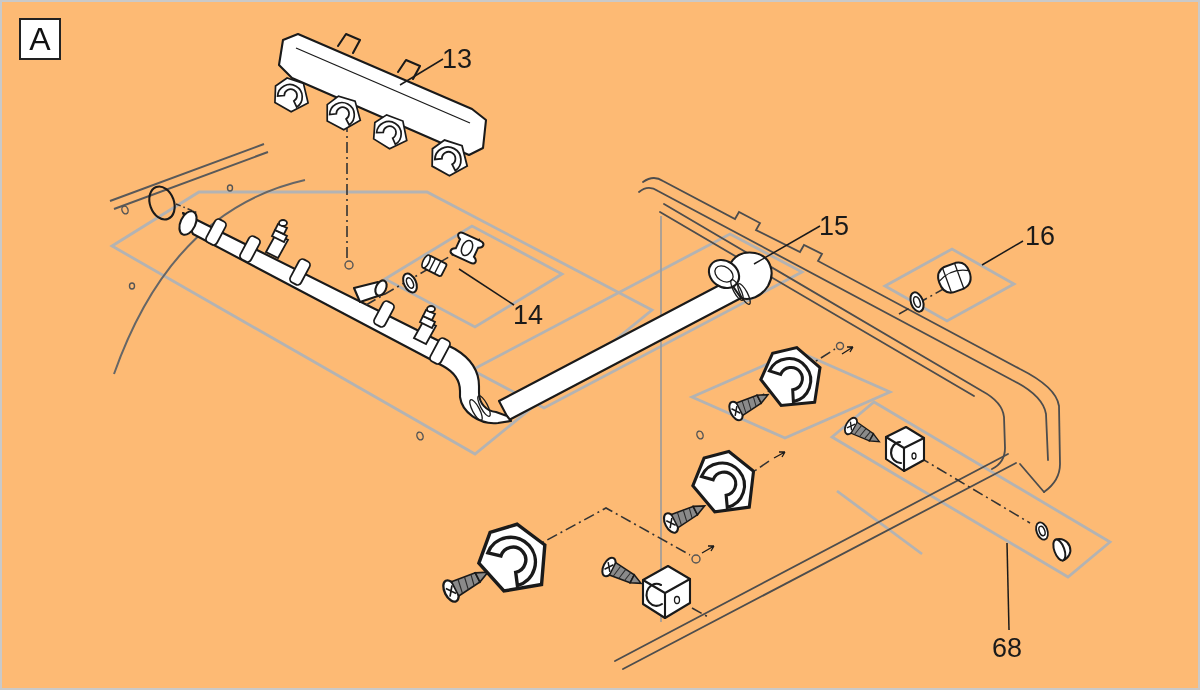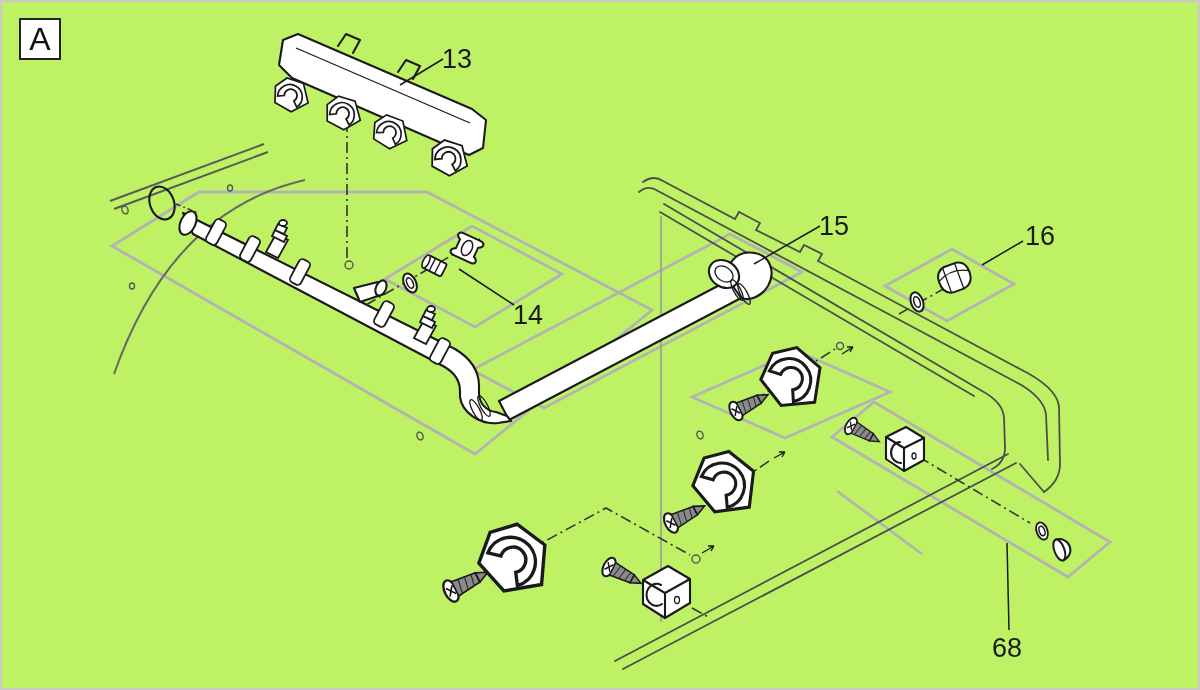--- a/index.html
+++ b/index.html
@@ -1,21 +1,21 @@
 <!DOCTYPE html>
 <html><head>
 <meta charset="utf-8">
 <style>
   html,body{margin:0;padding:0;background:#ffffff;}
   .stage{
     position:relative;
     width:1200px;height:690px;
     box-sizing:border-box;
     border:2px solid #c9c9c9;
-    background:#bef264;
+    background:#fdba74;
     font-family:"Liberation Sans", sans-serif;
     overflow:hidden;
   }
   svg{display:block;}
   text.part-label{
     font-family:"Liberation Sans", sans-serif;
     font-size:27px;
     fill:#1a1a1a;
   }
   text.view-label{

